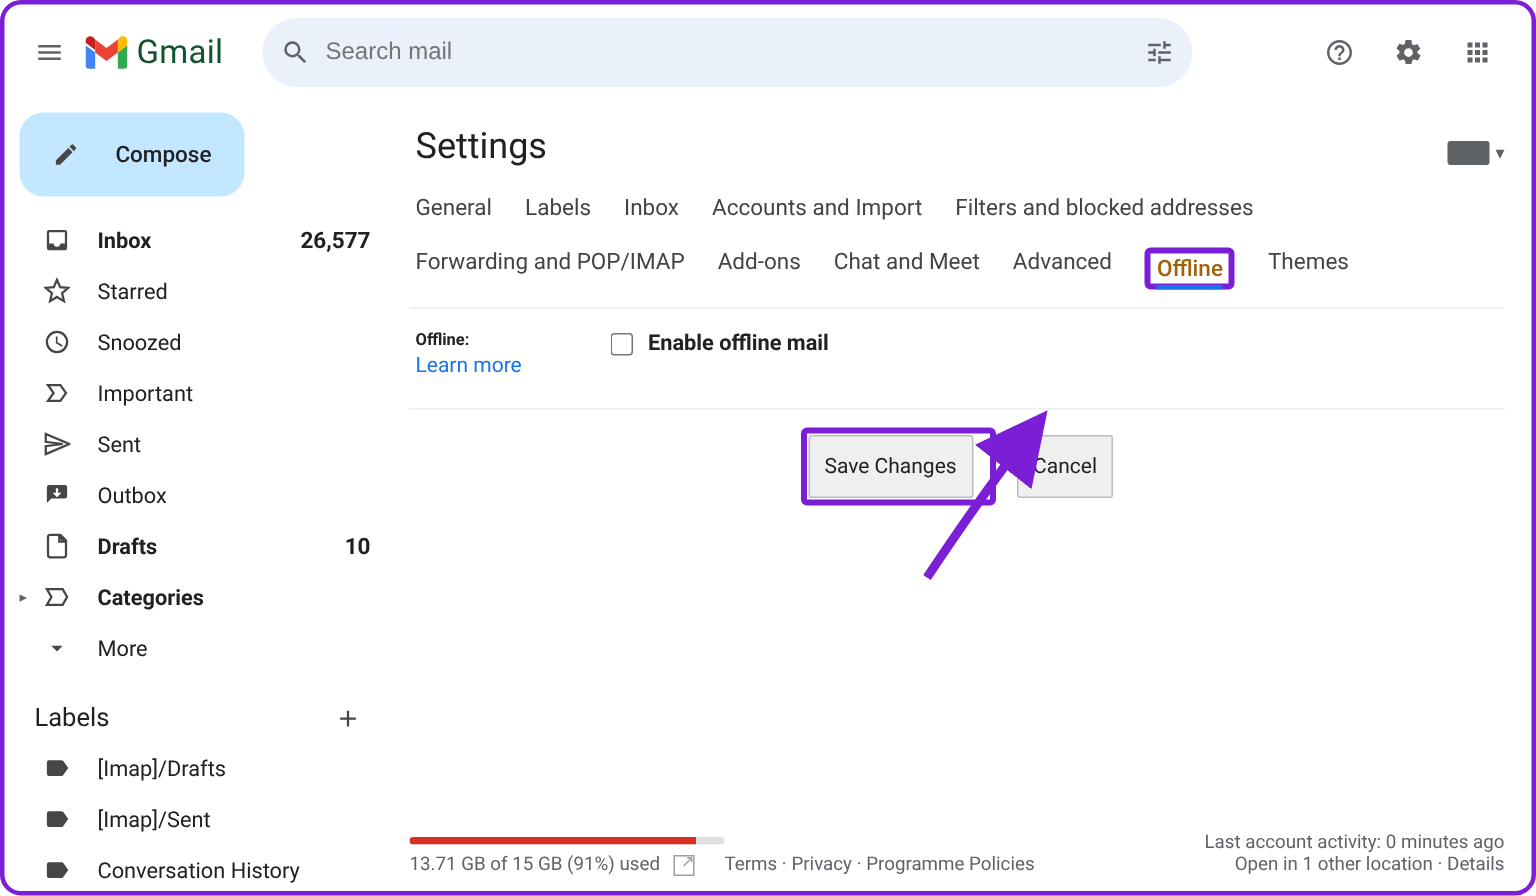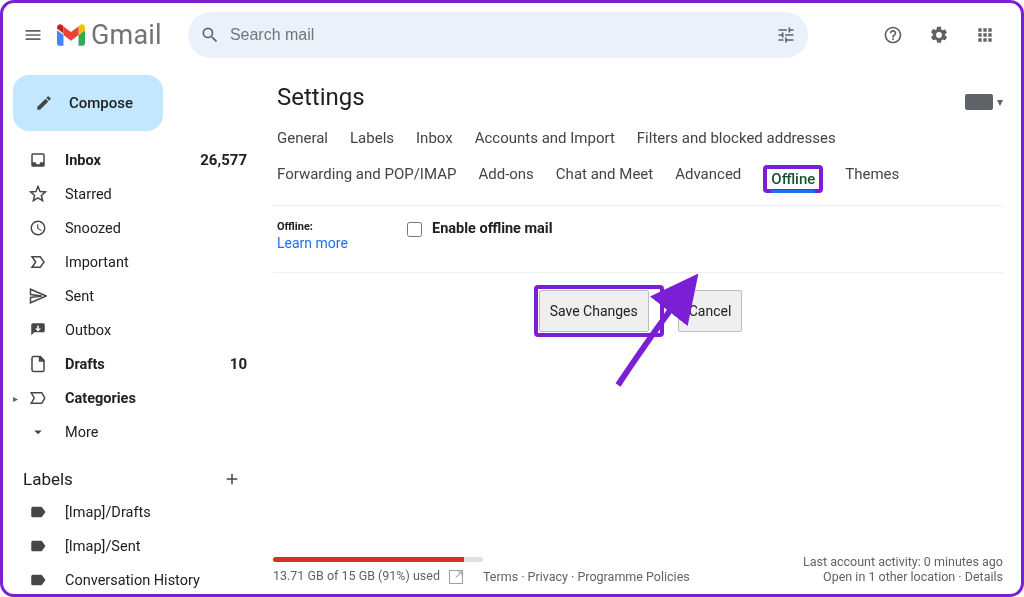--- a/index.html
+++ b/index.html
@@ -1,47 +1,47 @@
 <!DOCTYPE html>
 <html><head>
 <meta charset="utf-8">
 <style>
   * { box-sizing: border-box; margin: 0; padding: 0; }
   body { font-family: 'Google Sans', Roboto, Arial, sans-serif; background: #fff; color: #202124; width: 1024px; height: 597px; overflow: hidden; border: 3px solid #7a1fd6; border-radius: 14px; }
   
   .header { display: flex; align-items: center; height: 64px; padding: 0 10px; }
   .hamburger { width: 48px; height: 48px; display: flex; align-items: center; justify-content: center; border-radius: 50%; cursor: pointer; }
   .gmail-logo { display: flex; align-items: center; margin-left: 4px; margin-right: 26px; }
-  .gmail-logo span { font-size: 27px; color: #737373; margin-left: 6px; letter-spacing: .2px; }
+  .gmail-logo span { font-size: 22px; color: #14532d; margin-left: 6px; letter-spacing: .2px; }
   .search-bar { flex: 1; max-width: 620px; height: 46px; background: #eaf1fb; border-radius: 24px; display: flex; align-items: center; padding: 0 12px; }
   .search-bar input { flex: 1; border: none; background: transparent; outline: none; font-size: 16px; color: #5f6368; margin-left: 10px; }
   .header-right { margin-left: auto; display: flex; align-items: center; gap: 6px; padding-right: 6px; }
   .icon-btn { width: 40px; height: 40px; display:flex; align-items:center; justify-content:center; border-radius:50%; cursor:pointer; }
   
   .container { display: flex; height: calc(597px - 64px - 6px); }
   .sidebar { width: 256px; padding-top: 8px; }
-  .compose { display: flex; align-items: center; background: #c2e7ff; border-radius: 16px; height: 56px; padding: 0 22px; margin: 0 0 12px 10px; width: 150px; cursor:pointer; }
+  .compose { display: flex; align-items: center; background: #c2e7ff; border-radius: 16px; height: 56px; padding: 0 22px; margin: 0 0 12px 10px; width: 150px; cursor:pointer;justify-content:space-between; }
   .compose span { font-size: 15px; font-weight: 500; margin-left: 16px; }
   .nav-item { display: flex; align-items: center; height: 34px; padding: 0 12px 0 26px; border-radius: 0 18px 18px 0; cursor:pointer; font-size: 14.5px; color: #202124; }
   .nav-item .label { margin-left: 18px; flex:1; }
   .nav-item .count { font-size: 15px; color: #5f6368; }
   .nav-item.bold .label, .nav-item.bold .count { font-weight: 700; }
   .nav-item.bold .count { color: #202124; }
   .labels-header { display:flex; align-items:center; justify-content:space-between; padding: 20px 18px 6px 20px; font-size: 17px; color:#202124; }
   .category-caret { position:absolute; left:10px; font-size:10px; color:#5f6368; }
   .nav-item.rel { position:relative; }
   
   .main { flex:1; padding: 12px 18px 0 14px; position:relative; }
   .settings-top { display:flex; align-items:center; justify-content:space-between; }
   .settings-title { font-size: 24px; margin: 4px 0 14px 4px; }
   .lang-pill { width:28px; height:16px; background:#5f6368; border-radius:2px; display:inline-block; }
   .lang-wrap { display:flex; align-items:center; gap:4px; color:#5f6368; font-size:12px; cursor:pointer; }
   .tabs { display:flex; flex-wrap:wrap; row-gap: 18px; column-gap: 22px; font-size: 15px; color:#444; padding: 4px 4px 12px 4px; border-bottom: 1px solid #eceff1; }
   .tab { cursor:pointer; white-space:nowrap; }
-  .tab.active { color:#14532d; font-weight:500; border-bottom: 3px solid #1a73e8; padding-bottom:2px; }
+  .tab.active { color:#a16207; font-weight:500; border-bottom: 3px solid #1a73e8; padding-bottom:2px; }
   .hl-box { border: 4px solid #7a1fd6; border-radius:4px; padding: 1px 4px; }
   .offline-row { display:flex; padding: 14px 4px 20px 4px; border-bottom:1px solid #eee; }
   .offline-left { width: 130px; }
   .offline-left .t { font-weight:700; font-size:11px; }
   .offline-left a { color:#1a73e8; text-decoration:none; font-size:14px; }
   .offline-right { display:flex; align-items:flex-start; gap:10px; font-size:14.5px; font-weight:700; }
   .offline-right input[type=checkbox] { width:15px; height:15px; margin-top:2px; }
   .btn-row { text-align:center; padding: 12px 0 30px; }
   .btn { display:inline-block; border:1px solid #bdbdbd; background:#efefef; padding: 12px 10px; font-size:14px; cursor:pointer; border-radius:2px; }
   .btn.save { margin-right: 10px; }

